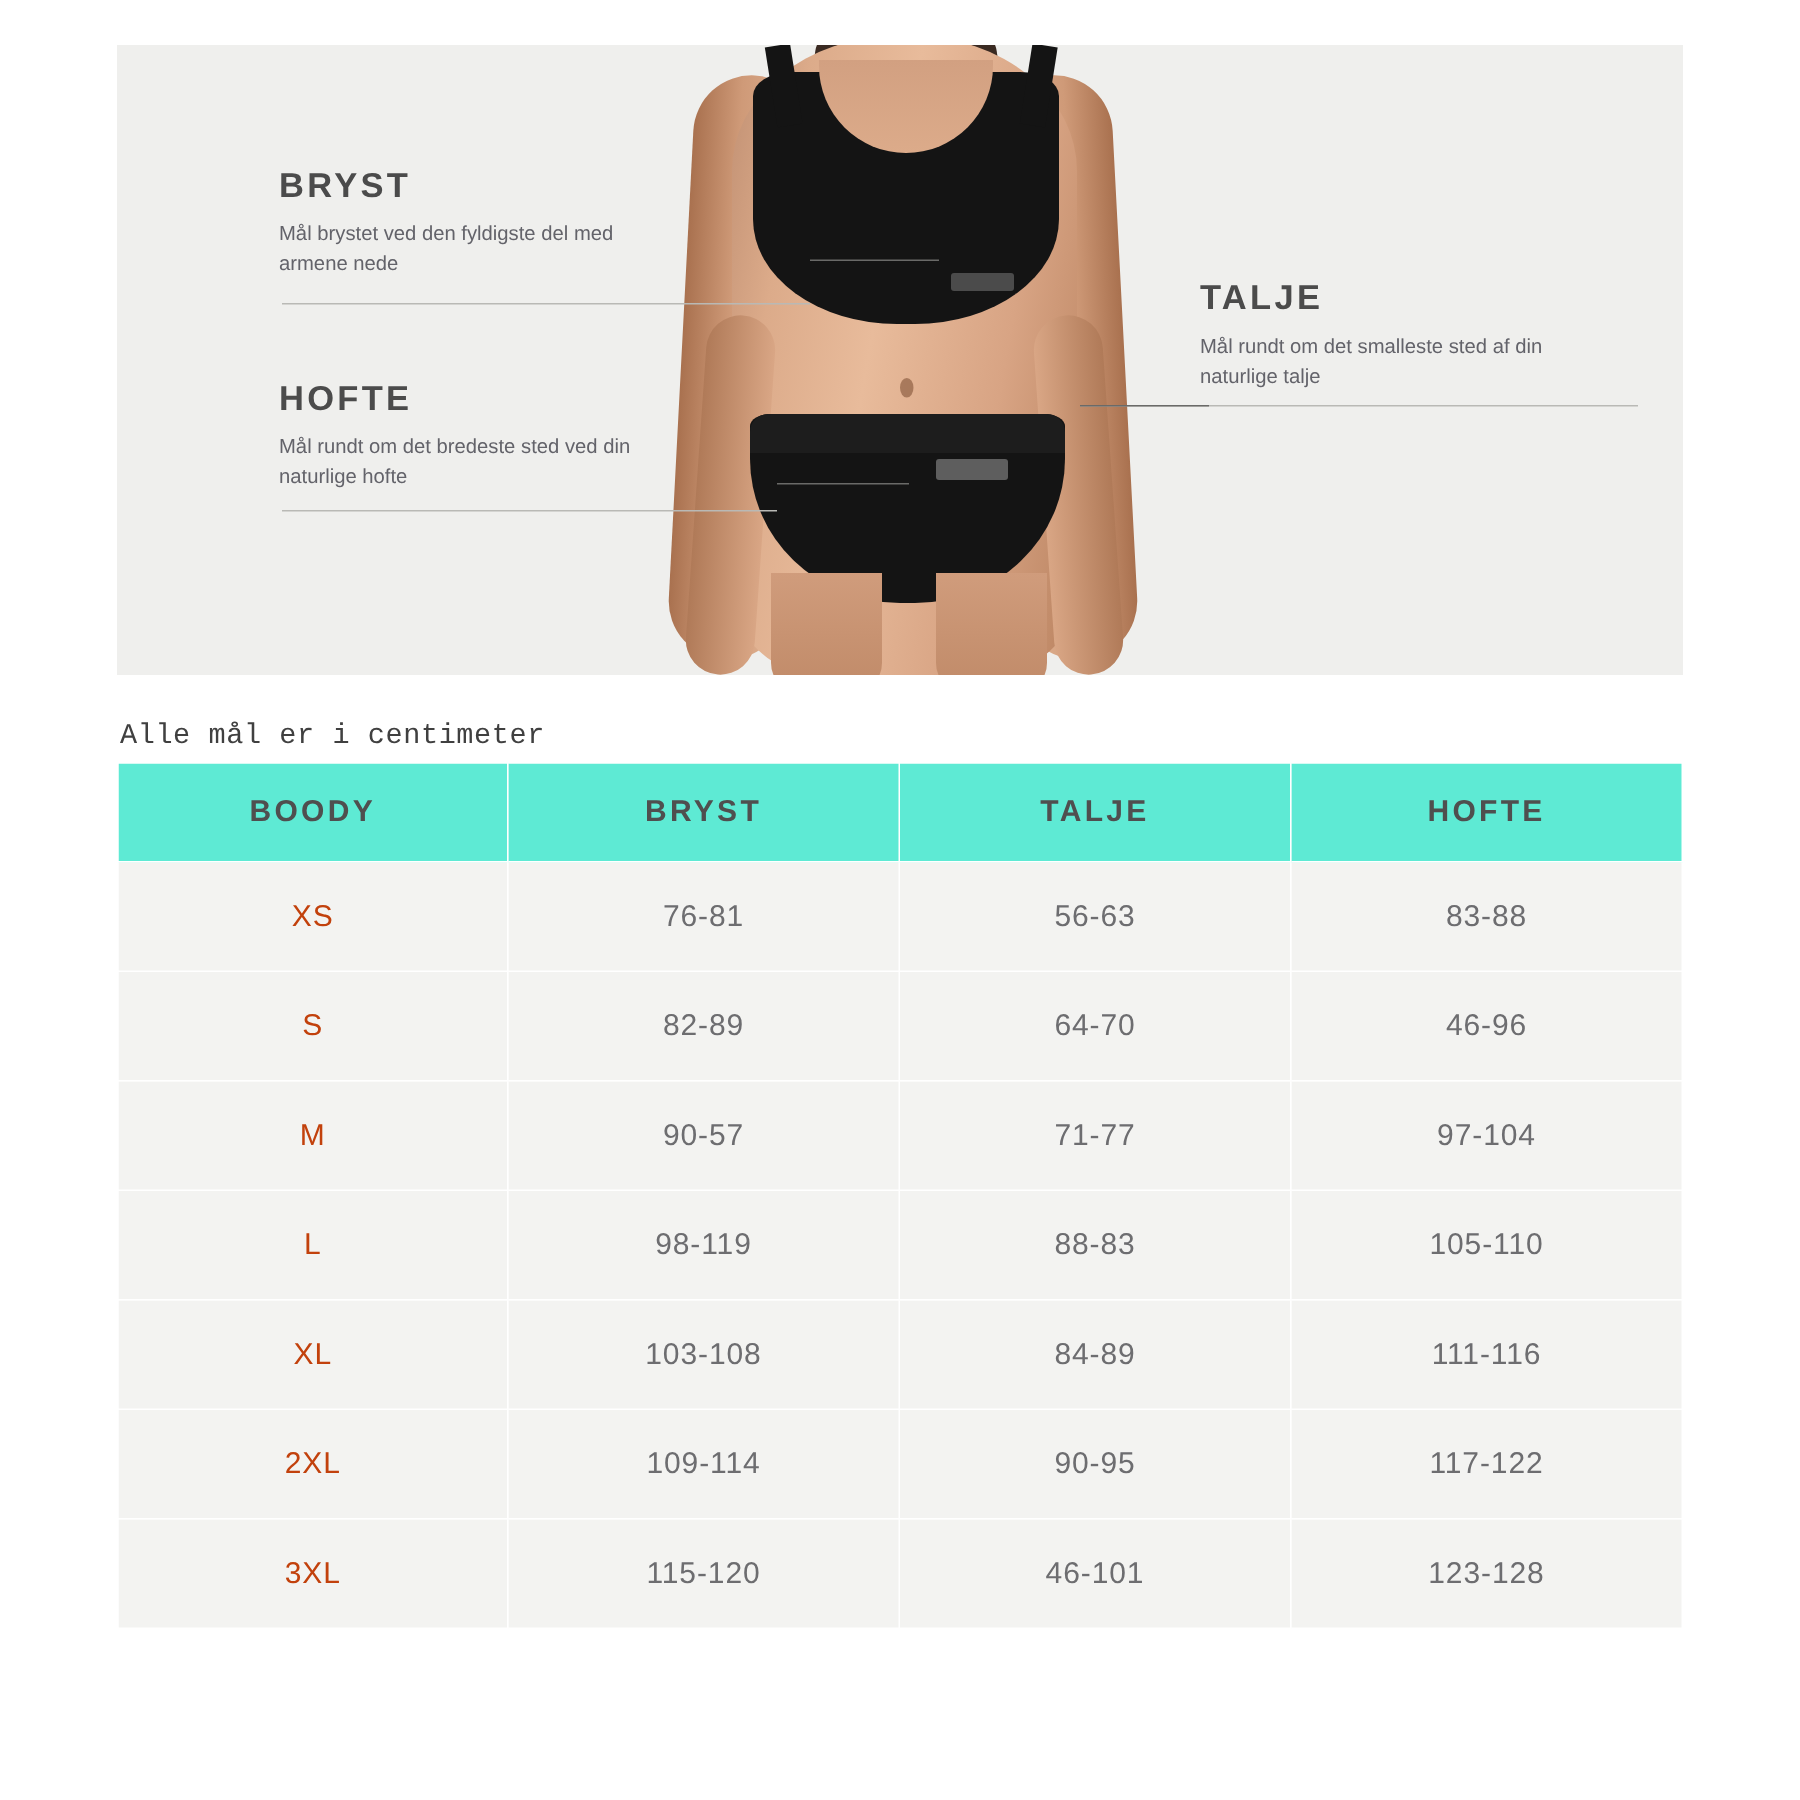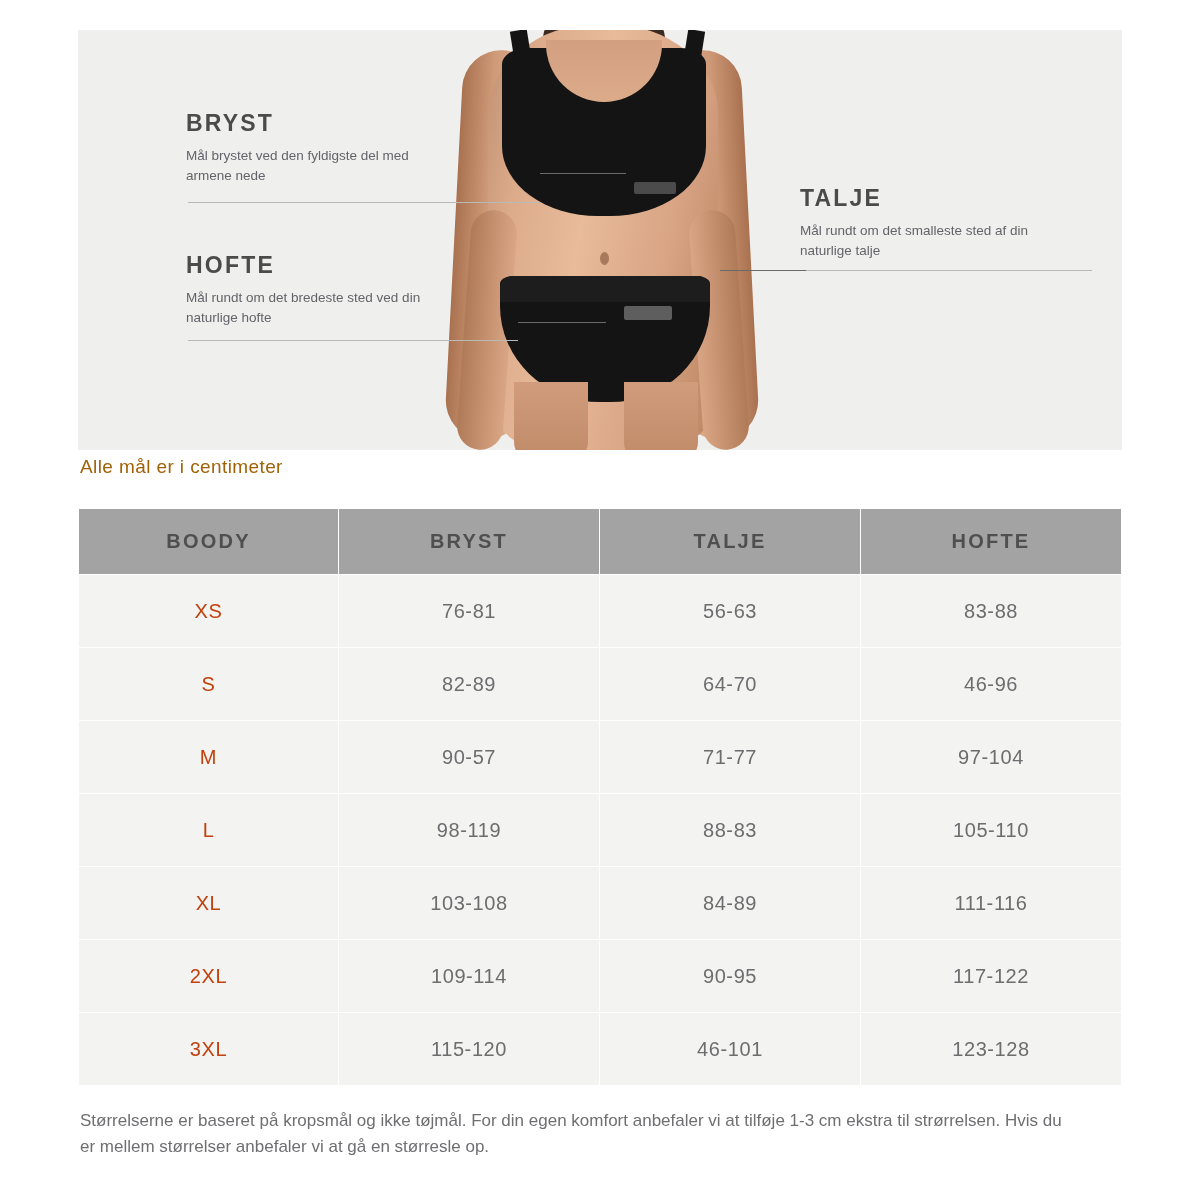--- a/index.html
+++ b/index.html
@@ -157,40 +157,41 @@
   .l-bryst-h { left: 110px; top: 172px; width: 352px; }
   .l-bryst-in { left: 462px; top: 143px; width: 86px; background: #6a6a68; }
   .l-hofte-h { left: 110px; top: 310px; width: 330px; }
   .l-hofte-in { left: 440px; top: 292px; width: 88px; background: #6a6a68; }
   .l-talje-h { left: 642px; top: 240px; width: 372px; }
   .l-talje-in { left: 642px; top: 240px; width: 86px; background: #6a6a68; }
 
   
   .units {
     position: absolute;
-    left: 80px; top: 456px;
+    left: 80px; top: 479px;
     font-size: 19px;
-    color: #a16207;
+    color: #404040;
     letter-spacing: .4px;
+    font-family: Liberation Mono, monospace;
   }
 
   
   .table-wrap {
     position: absolute;
     left: 78px; top: 508px;
     width: 1044px;
   }
   table {
     width: 100%;
     border-collapse: collapse;
     table-layout: fixed;
   }
   thead th {
     height: 66px;
-    background: #a3a3a3;
+    background: #5eead4;
     border: 1px solid #ffffff;
     font-size: 20px;
     font-weight: bold;
     letter-spacing: 2.2px;
     color: #4f4f4f;
   }
   thead th:first-child { width: 260px; }
   tbody td {
     height: 73px;
     background: #f3f3f1;
@@ -317,15 +318,14 @@
         <tr>
           <td class="size-cell">3XL</td>
           <td>115-120</td>
           <td>46-101</td>
           <td>123-128</td>
         </tr>
       </tbody>
     </table>
   </div>
 
-  <div class="footnote">Størrelserne er baseret på kropsmål og ikke tøjmål. For din egen komfort anbefaler vi at tilføje 1-3 cm ekstra til strørrelsen. Hvis du er mellem størrelser anbefaler vi at gå en størresle op.</div>
 
 </div>
 
 </body></html>

